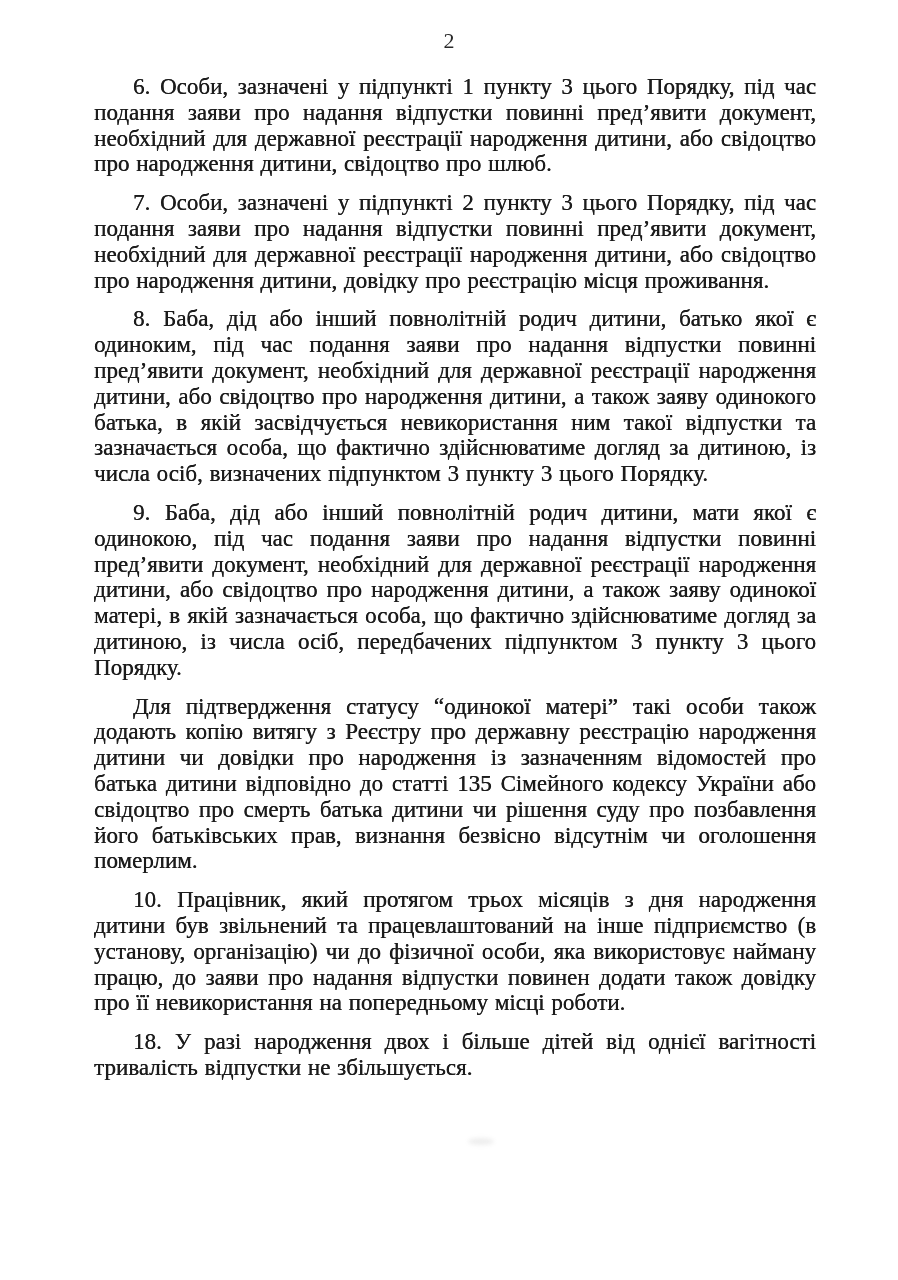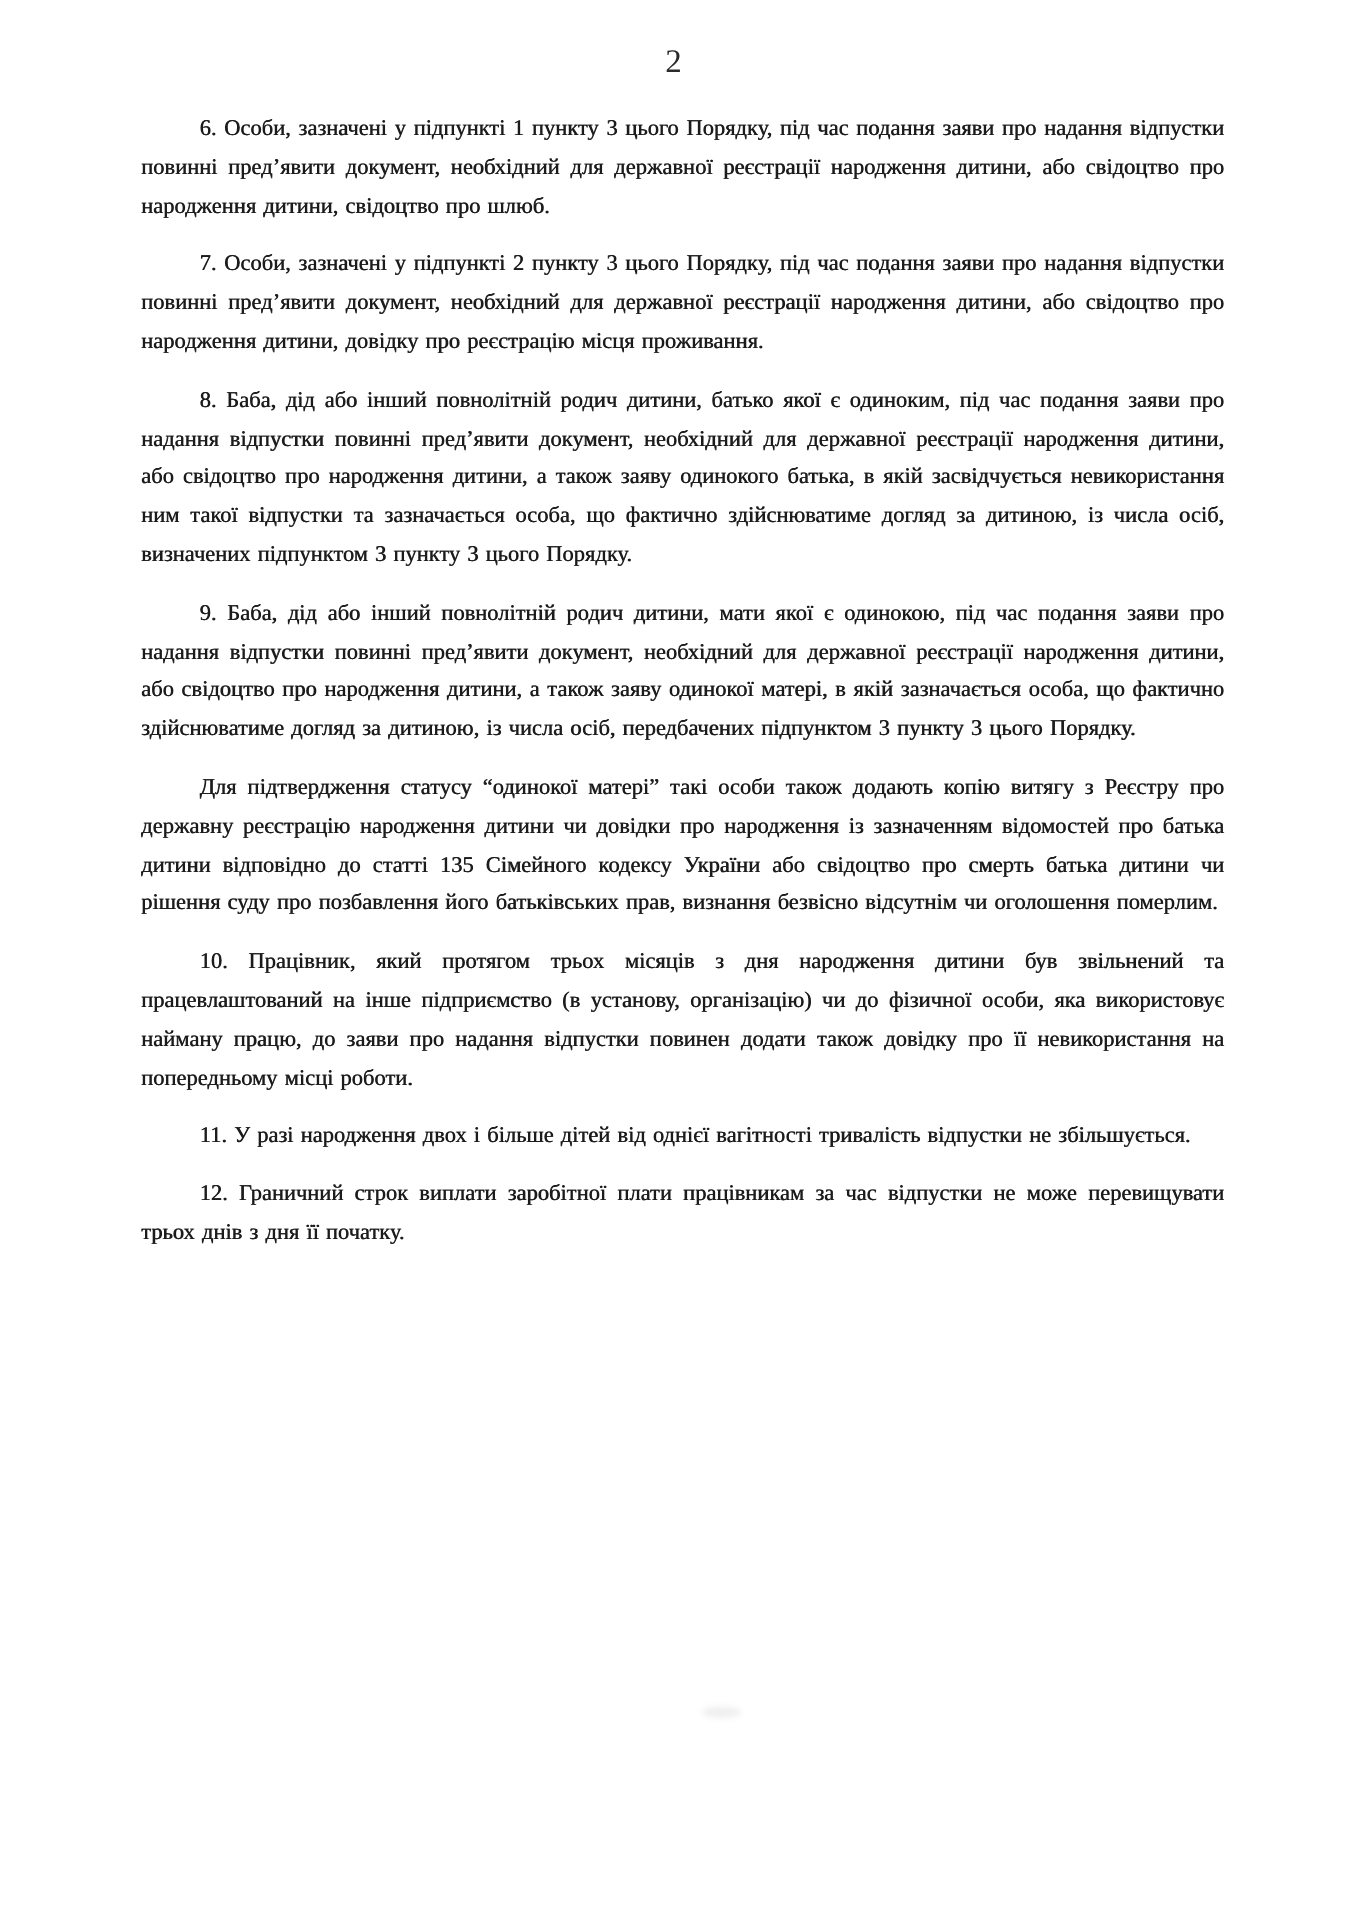--- a/index.html
+++ b/index.html
@@ -29,21 +29,21 @@
   .content {
     position: absolute;
     top: 74px;
     left: 94px;
     width: 722px;
   }
   .content p {
     margin: 0 0 13px 0;
     text-align: justify;
     text-indent: 39px;
-    font-size: 15px;
+    font-size: 23px;
     line-height: 25.8px;
     word-spacing: 1px;
     text-shadow: 0.35px 0 0 currentColor; 
   }
   .scan-artifact {
     position: absolute;
     left: 468px;
     top: 1138px;
     width: 26px;
     height: 7px;
@@ -59,18 +59,17 @@
 <div class="page">
   <div class="page-number">2</div>
 
   <div class="content">
     <p>6. Особи, зазначені у підпункті 1 пункту 3 цього Порядку, під час подання заяви про надання відпустки повинні пред’явити документ, необхідний для державної реєстрації народження дитини, або свідоцтво про народження дитини, свідоцтво про шлюб.</p>
     <p>7. Особи, зазначені у підпункті 2 пункту 3 цього Порядку, під час подання заяви про надання відпустки повинні пред’явити документ, необхідний для державної реєстрації народження дитини, або свідоцтво про народження дитини, довідку про реєстрацію місця проживання.</p>
     <p>8. Баба, дід або інший повнолітній родич дитини, батько якої є одиноким, під час подання заяви про надання відпустки повинні пред’явити документ, необхідний для державної реєстрації народження дитини, або свідоцтво про народження дитини, а також заяву одинокого батька, в якій засвідчується невикористання ним такої відпустки та зазначається особа, що фактично здійснюватиме догляд за дитиною, із числа осіб, визначених підпунктом 3 пункту 3 цього Порядку.</p>
     <p>9. Баба, дід або інший повнолітній родич дитини, мати якої є одинокою, під час подання заяви про надання відпустки повинні пред’явити документ, необхідний для державної реєстрації народження дитини, або свідоцтво про народження дитини, а також заяву одинокої матері, в якій зазначається особа, що фактично здійснюватиме догляд за дитиною, із числа осіб, передбачених підпунктом 3 пункту 3 цього Порядку.</p>
     <p>Для підтвердження статусу “одинокої матері” такі особи також додають копію витягу з Реєстру про державну реєстрацію народження дитини чи довідки про народження із зазначенням відомостей про батька дитини відповідно до статті 135 Сімейного кодексу України або свідоцтво про смерть батька дитини чи рішення суду про позбавлення його батьківських прав, визнання безвісно відсутнім чи оголошення померлим.</p>
     <p>10. Працівник, який протягом трьох місяців з дня народження дитини був звільнений та працевлаштований на інше підприємство (в установу, організацію) чи до фізичної особи, яка використовує найману працю, до заяви про надання відпустки повинен додати також довідку про її невикористання на попередньому місці роботи.</p>
-    <p>11. У разі народження двох і більше дітей від однієї вагітності тривалість відпустки не збільшується.</p>
-    <p>12. Граничний строк виплати заробітної плати працівникам за час відпустки не може перевищувати трьох днів з дня її початку.</p>
+    <p>18. У разі народження двох і більше дітей від однієї вагітності тривалість відпустки не збільшується.</p>
   </div>
 
   <div class="scan-artifact"></div>
 </div>
 
 </body></html>

